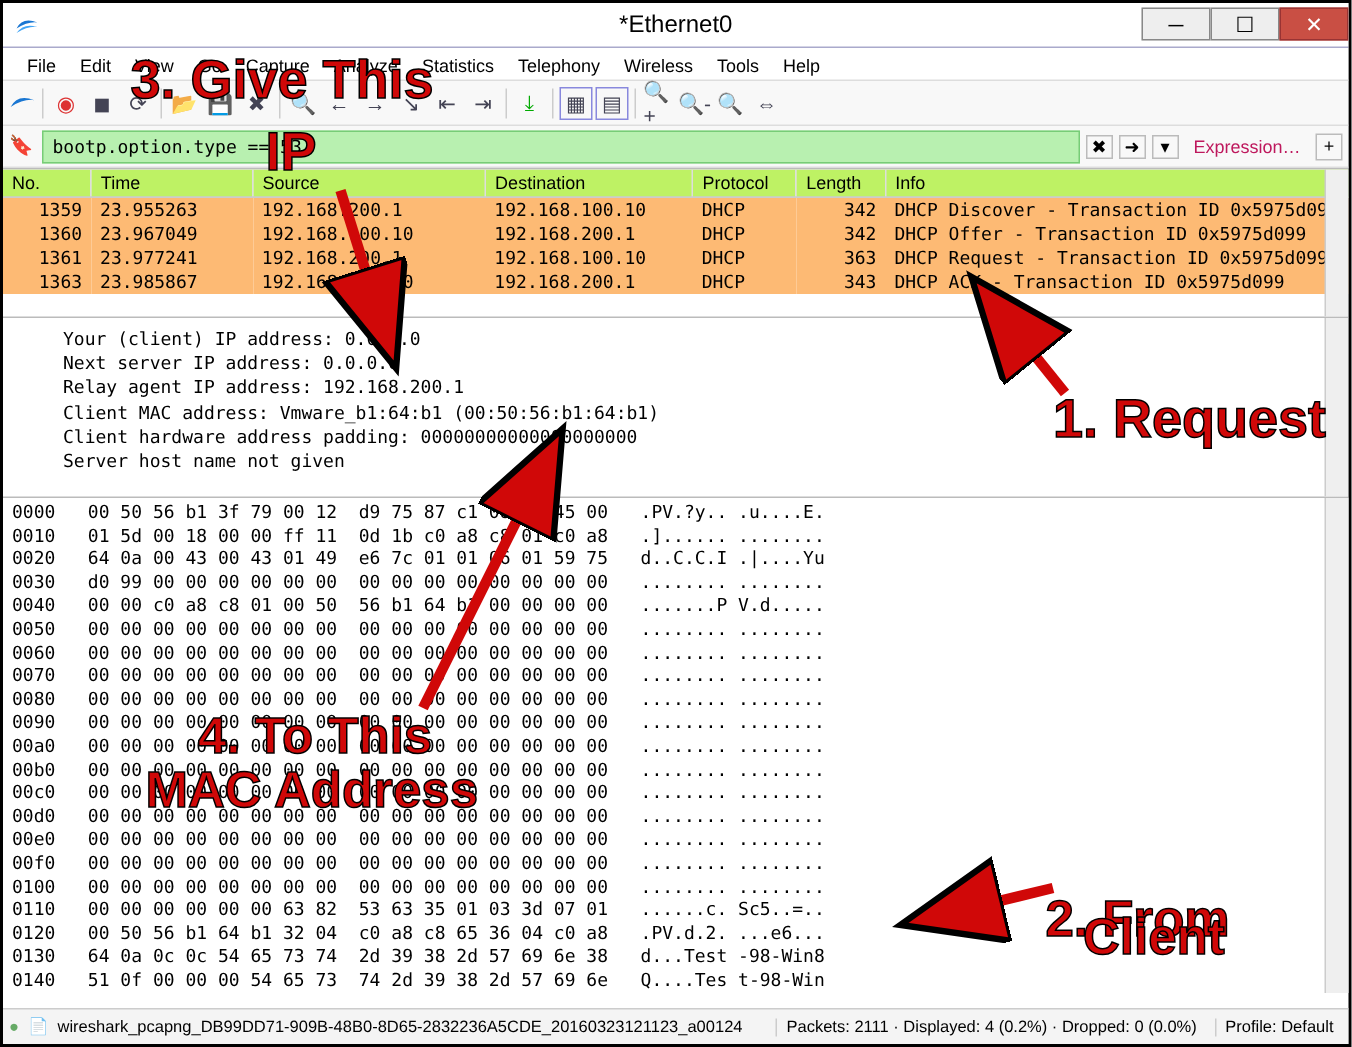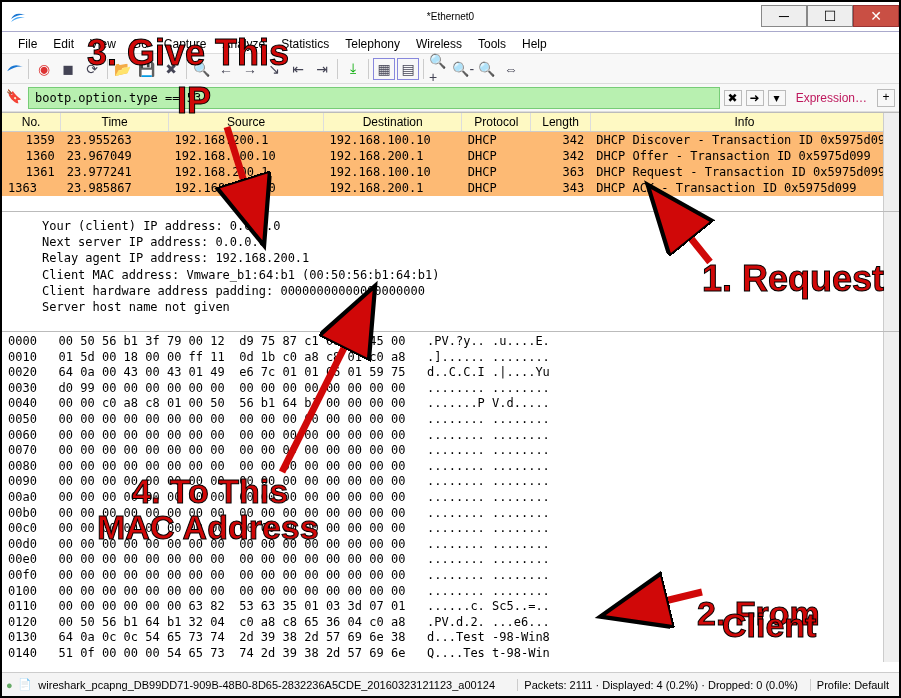--- a/index.html
+++ b/index.html
@@ -4,21 +4,21 @@
 <style>
   * { margin: 0; padding: 0; box-sizing: border-box; }
   body { font-family: "Segoe UI", Tahoma, sans-serif; font-size: 12px;
          background: #fff; width: 901px; height: 698px; overflow: hidden; position: relative; border: 2px solid #000; }
 
   
   .titlebar { height: 30px; background: linear-gradient(#fff,#fff); display: flex;
               align-items: center; border-bottom: 1px solid #aac; position: relative; }
   .titlebar .ico { width: 16px; height: 16px; margin: 0 8px; }
   .titlebar .caption { position:absolute; left:50%; transform:translateX(-50%);
-                       font-size: 10px; }
+                       font-size: 16px; }
   .winbtns { margin-left: auto; display:flex; }
   .winbtn { width: 46px; height: 22px; display:flex; align-items:center;
             justify-content:center; border:1px solid #888; margin-top:-1px; background:#eee;
             font-size:14px; }
   .winbtn.close { background:#c94f44; color:#fff; border-color:#933; }
 
   
   .menubar { height: 22px; display:flex; align-items:flex-end; padding:0 8px;
              background:#fff; border-bottom:1px solid #ddd; }
   .menuitem { padding: 2px 8px; font-size: 12px; }
@@ -37,21 +37,21 @@
   .filterinput { flex:1; height:22px; background:#b8f0b0; border:1px solid #7c7;
                  padding:0 6px; font-family:Consolas,monospace; font-size:12px; }
   .expr { padding:0 6px; color:#be185d; font-size:12px; }
   .plus { width:18px; height:18px; text-align:center; border:1px solid #bbb; }
 
   
   .packet-list { height: 100px; overflow:auto; border-top:1px solid #bbb;
                  border-bottom:1px solid #bbb; }
   table.pkts { width:100%; border-collapse:collapse; font-family:Consolas,monospace;
                font-size:12px; }
-  table.pkts th { text-align:center; font-weight:normal; background:#fef9c3;
+  table.pkts th { text-align:left; font-weight:normal; background:#bef264;
                   border-right:1px solid #ddd; border-bottom:1px solid #ccc;
                   padding:2px 6px; font-family:"Segoe UI",sans-serif;margin-left:44px; }
   table.pkts tr.row td { padding:1px 6px; white-space:nowrap; background:#fdba74; }
 
   
   .details { height:120px; overflow:auto; padding:6px 10px 6px 40px;
              font-family:Consolas,monospace; font-size:12px; line-height:1.35;
              border-bottom:1px solid #bbb; position:relative; }
   .details div { white-space: pre; }
 
@@ -186,21 +186,21 @@
         <tr class="row">
           <td style="text-align: right;">1361</td>
           <td>23.977241</td>
           <td>192.168.200.1</td>
           <td>192.168.100.10</td>
           <td>DHCP</td>
           <td style="text-align: right;">363</td>
           <td>DHCP Request  - Transaction ID 0x5975d099</td>
         </tr>
         <tr class="row">
-          <td style="">1363</td>
+          <td style="text-align: right;">1363</td>
           <td>23.985867</td>
           <td>192.168.100.10</td>
           <td>192.168.200.1</td>
           <td>DHCP</td>
           <td style="text-align: right;">343</td>
           <td>DHCP ACK      - Transaction ID 0x5975d099</td>
         </tr>
       </tbody>
   </table>
   <div class="scroll-mimic"></div>

